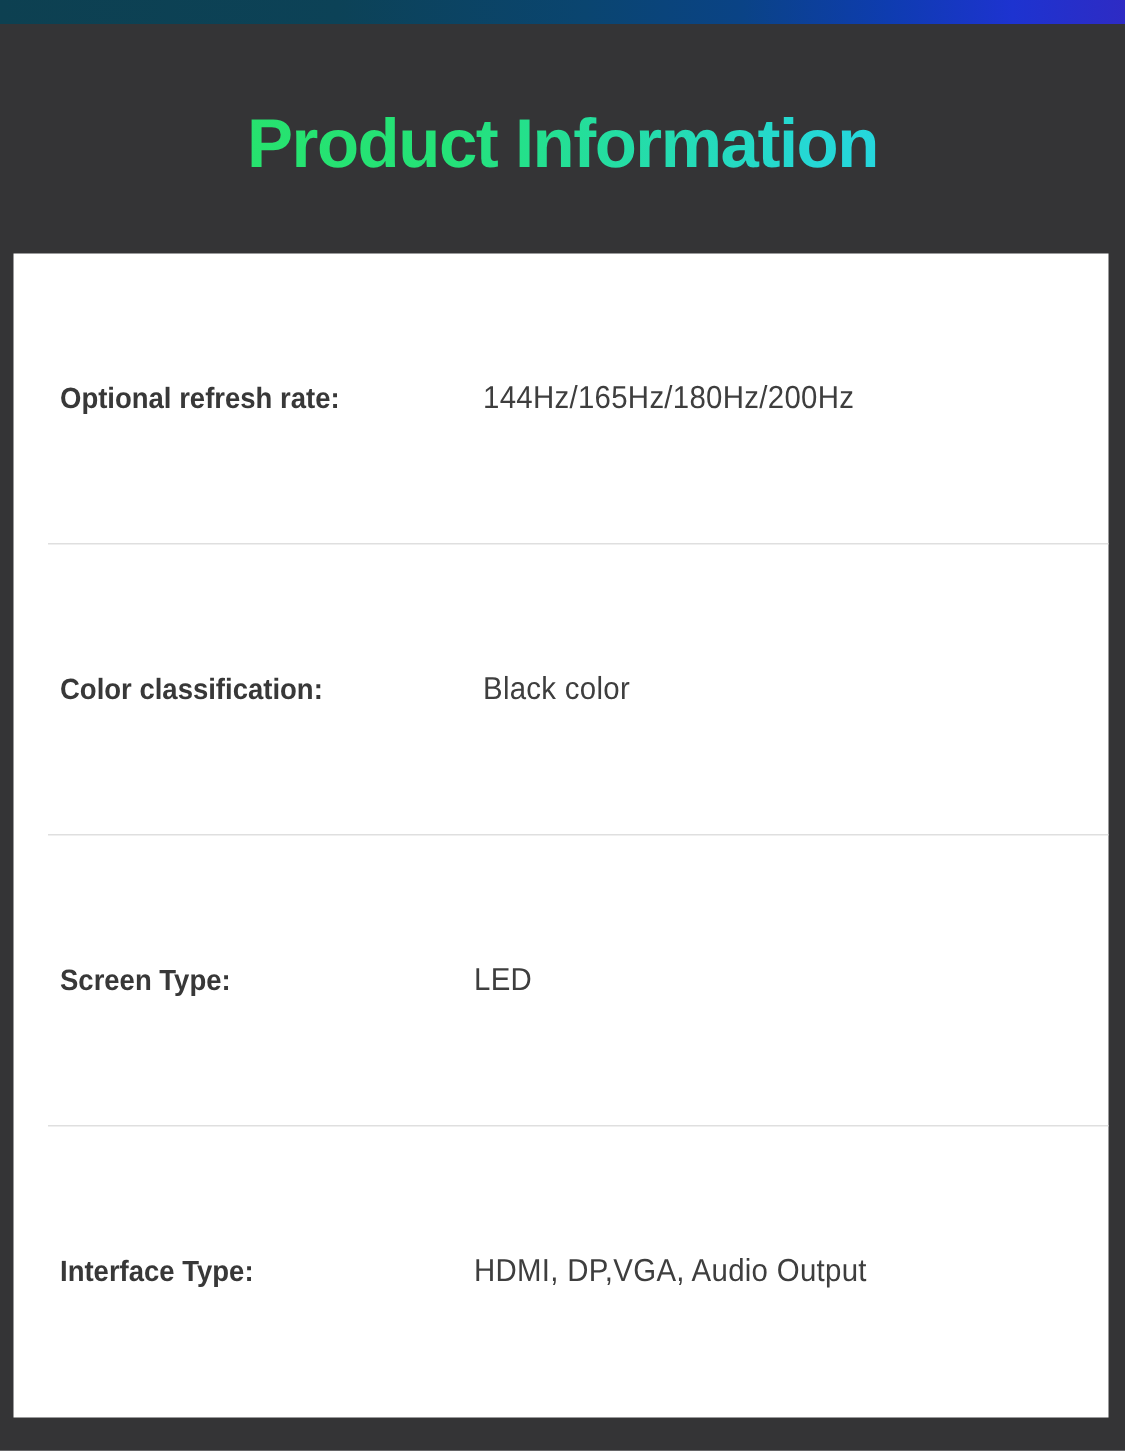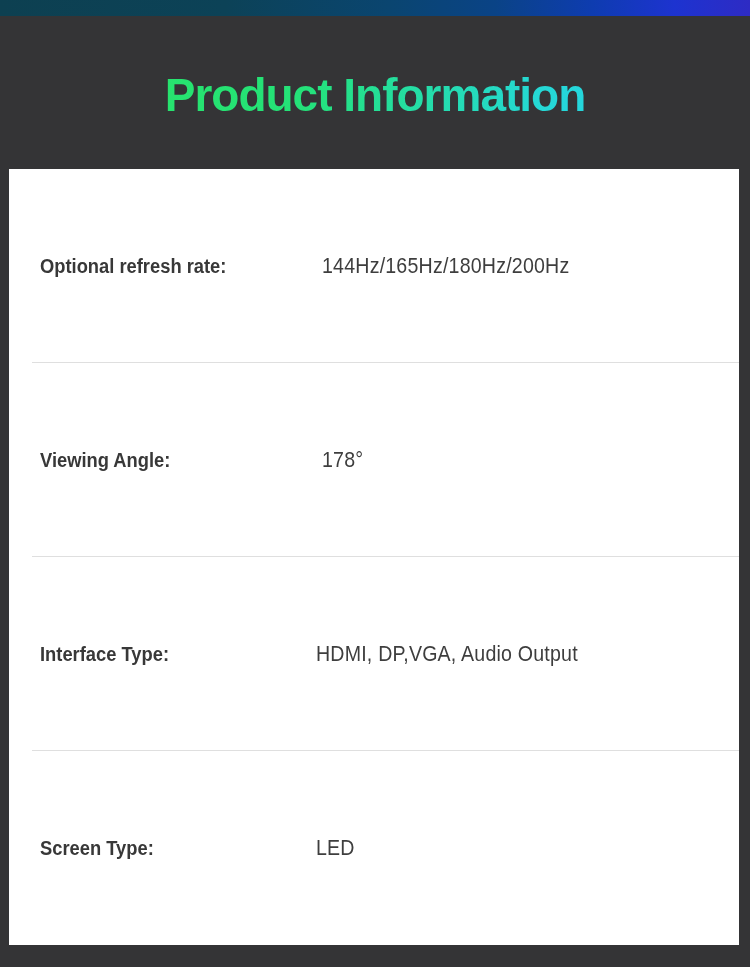--- a/index.html
+++ b/index.html
@@ -110,41 +110,41 @@
 
   <div class="page-title">Product Information</div>
 
   <div class="spec-card">
     <div class="spec-rows" id="spec-rows">
   <div class="row">
     <span class="label">Optional refresh rate:</span>
     <span class="value">144Hz/165Hz/180Hz/200Hz</span>
   </div>
 
-
   <div class="row">
-    <span class="label">Viewing Angle:</span>
-    <span class="value">178°</span>
+    <span class="label">Color classification:</span>
+    <span class="value">Black color</span>
   </div>
 
 
 
 
 
 
 
 
-  <div class="row group-b">
-    <span class="label">Interface Type:</span>
-    <span class="value">HDMI, DP,VGA, Audio Output</span>
-  </div>
 
   <div class="row group-b">
     <span class="label">Screen Type:</span>
     <span class="value">LED</span>
+  </div>
+
+  <div class="row group-b">
+    <span class="label">Interface Type:</span>
+    <span class="value">HDMI, DP,VGA, Audio Output</span>
   </div>
 
 
 
 
 </div>
   </div>
 
 </div>
 

